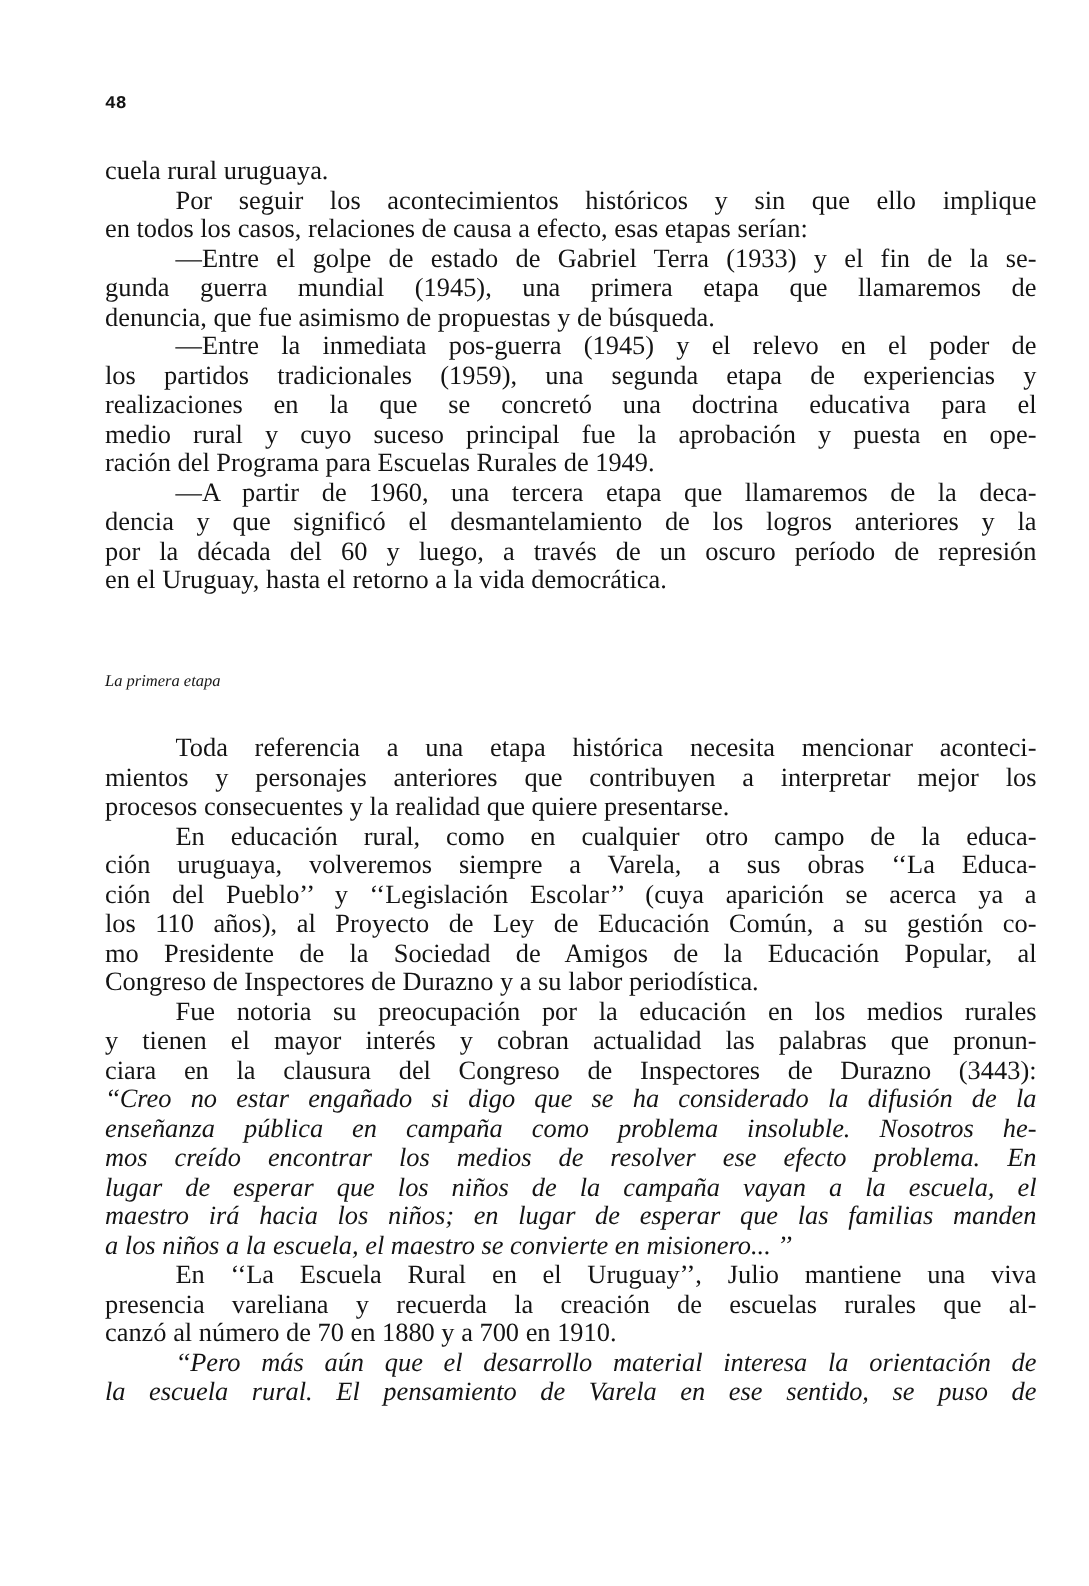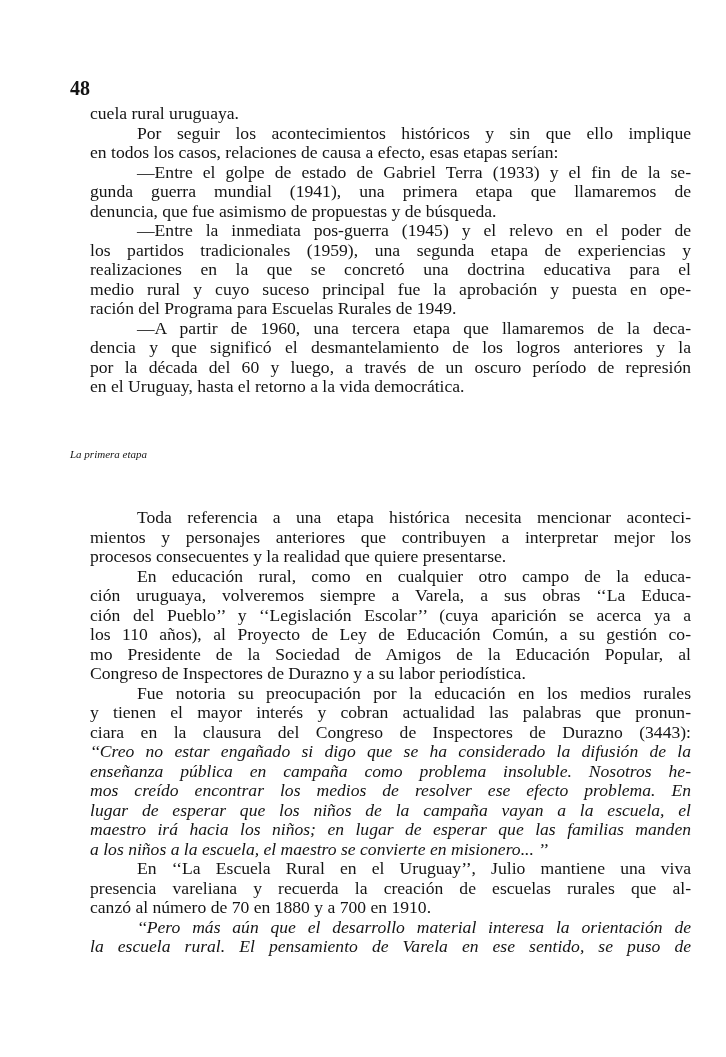--- a/index.html
+++ b/index.html
@@ -1,54 +1,54 @@
 <!DOCTYPE html>
 <html><head>
 <meta charset="utf-8">
 <style>
   html, body { margin: 0; padding: 0; background: #ffffff; }
   body { width: 726px; height: 1057px; position: relative; overflow: hidden; }
   .page { position: absolute; left: 70px; top: 0; width: 621px; color: #141414;
     font-family: "Liberation Serif", "DejaVu Serif", serif; font-size: 17.6px; }
-  .page-number { position: absolute; left: 0; top: 77px; font-family: Liberation Serif, serif;
-    font-weight: bold; font-size: 20px; }
+  .page-number { position: absolute; left: 0; top: 62px; font-family: Liberation Mono, monospace;
+    font-weight: bold; font-size: 12px; }
   .block { position: absolute; left: 0; width: 621px; }
-  .line { height: 19.5px; line-height: 19.5px; white-space: nowrap; text-align: justify; text-align-last: justify; margin-left: 20px; }
+  .line { height: 19.5px; line-height: 19.5px; white-space: nowrap; text-align: justify; text-align-last: justify; }
   .line.last { text-align-last: left; }
   .line.indent { padding-left: 47px; }
   .it { font-style: italic; }
   .heading { position: absolute; left: 0; top: 448px; font-style: italic; font-size: 11px; }
 </style>
 </head>
 <body>
 
 <div class="page">
   <div class="page-number">48</div>
 
   <div class="block" id="sec1" style="top:104px;">
       <div class="line last">cuela rural uruguaya.</div>
       <div class="line indent">Por seguir los acontecimientos históricos y sin que ello implique</div>
       <div class="line last">en todos los casos, relaciones de causa a efecto, esas etapas serían:</div>
       <div class="line indent">—Entre el golpe de estado de Gabriel Terra (1933) y el fin de la se-</div>
-      <div class="line">gunda guerra mundial (1941), una primera etapa que llamaremos de</div>
+      <div class="line">gunda guerra mundial (1945), una primera etapa que llamaremos de</div>
       <div class="line last">denuncia, que fue asimismo de propuestas y de búsqueda.</div>
       <div class="line indent">—Entre la inmediata pos-guerra (1945) y el relevo en el poder de</div>
       <div class="line">los partidos tradicionales (1959), una segunda etapa de experiencias y</div>
       <div class="line">realizaciones en la que se concretó una doctrina educativa para el</div>
       <div class="line">medio rural y cuyo suceso principal fue la aprobación y puesta en ope-</div>
       <div class="line last">ración del Programa para Escuelas Rurales de 1949.</div>
       <div class="line indent">—A partir de 1960, una tercera etapa que llamaremos de la deca-</div>
       <div class="line">dencia y que significó el desmantelamiento de los logros anteriores y la</div>
       <div class="line">por la década del 60 y luego, a través de un oscuro período de represión</div>
       <div class="line last">en el Uruguay, hasta el retorno a la vida democrática.</div>
     </div>
 
   <div class="heading">La primera etapa</div>
 
-  <div class="block" id="sec2" style="top:508px;">
+  <div class="block" id="sec2" style="top:489px;">
       <div class="line indent">Toda referencia a una etapa histórica necesita mencionar aconteci-</div>
       <div class="line">mientos y personajes anteriores que contribuyen a interpretar mejor los</div>
       <div class="line last">procesos consecuentes y la realidad que quiere presentarse.</div>
       <div class="line indent">En educación rural, como en cualquier otro campo de la educa-</div>
       <div class="line">ción uruguaya, volveremos siempre a Varela, a sus obras ‘‘La Educa-</div>
       <div class="line">ción del Pueblo’’ y ‘‘Legislación Escolar’’ (cuya aparición se acerca ya a</div>
       <div class="line">los 110 años), al Proyecto de Ley de Educación Común, a su gestión co-</div>
       <div class="line">mo Presidente de la Sociedad de Amigos de la Educación Popular, al</div>
       <div class="line last">Congreso de Inspectores de Durazno y a su labor periodística.</div>
       <div class="line indent">Fue notoria su preocupación por la educación en los medios rurales</div>

